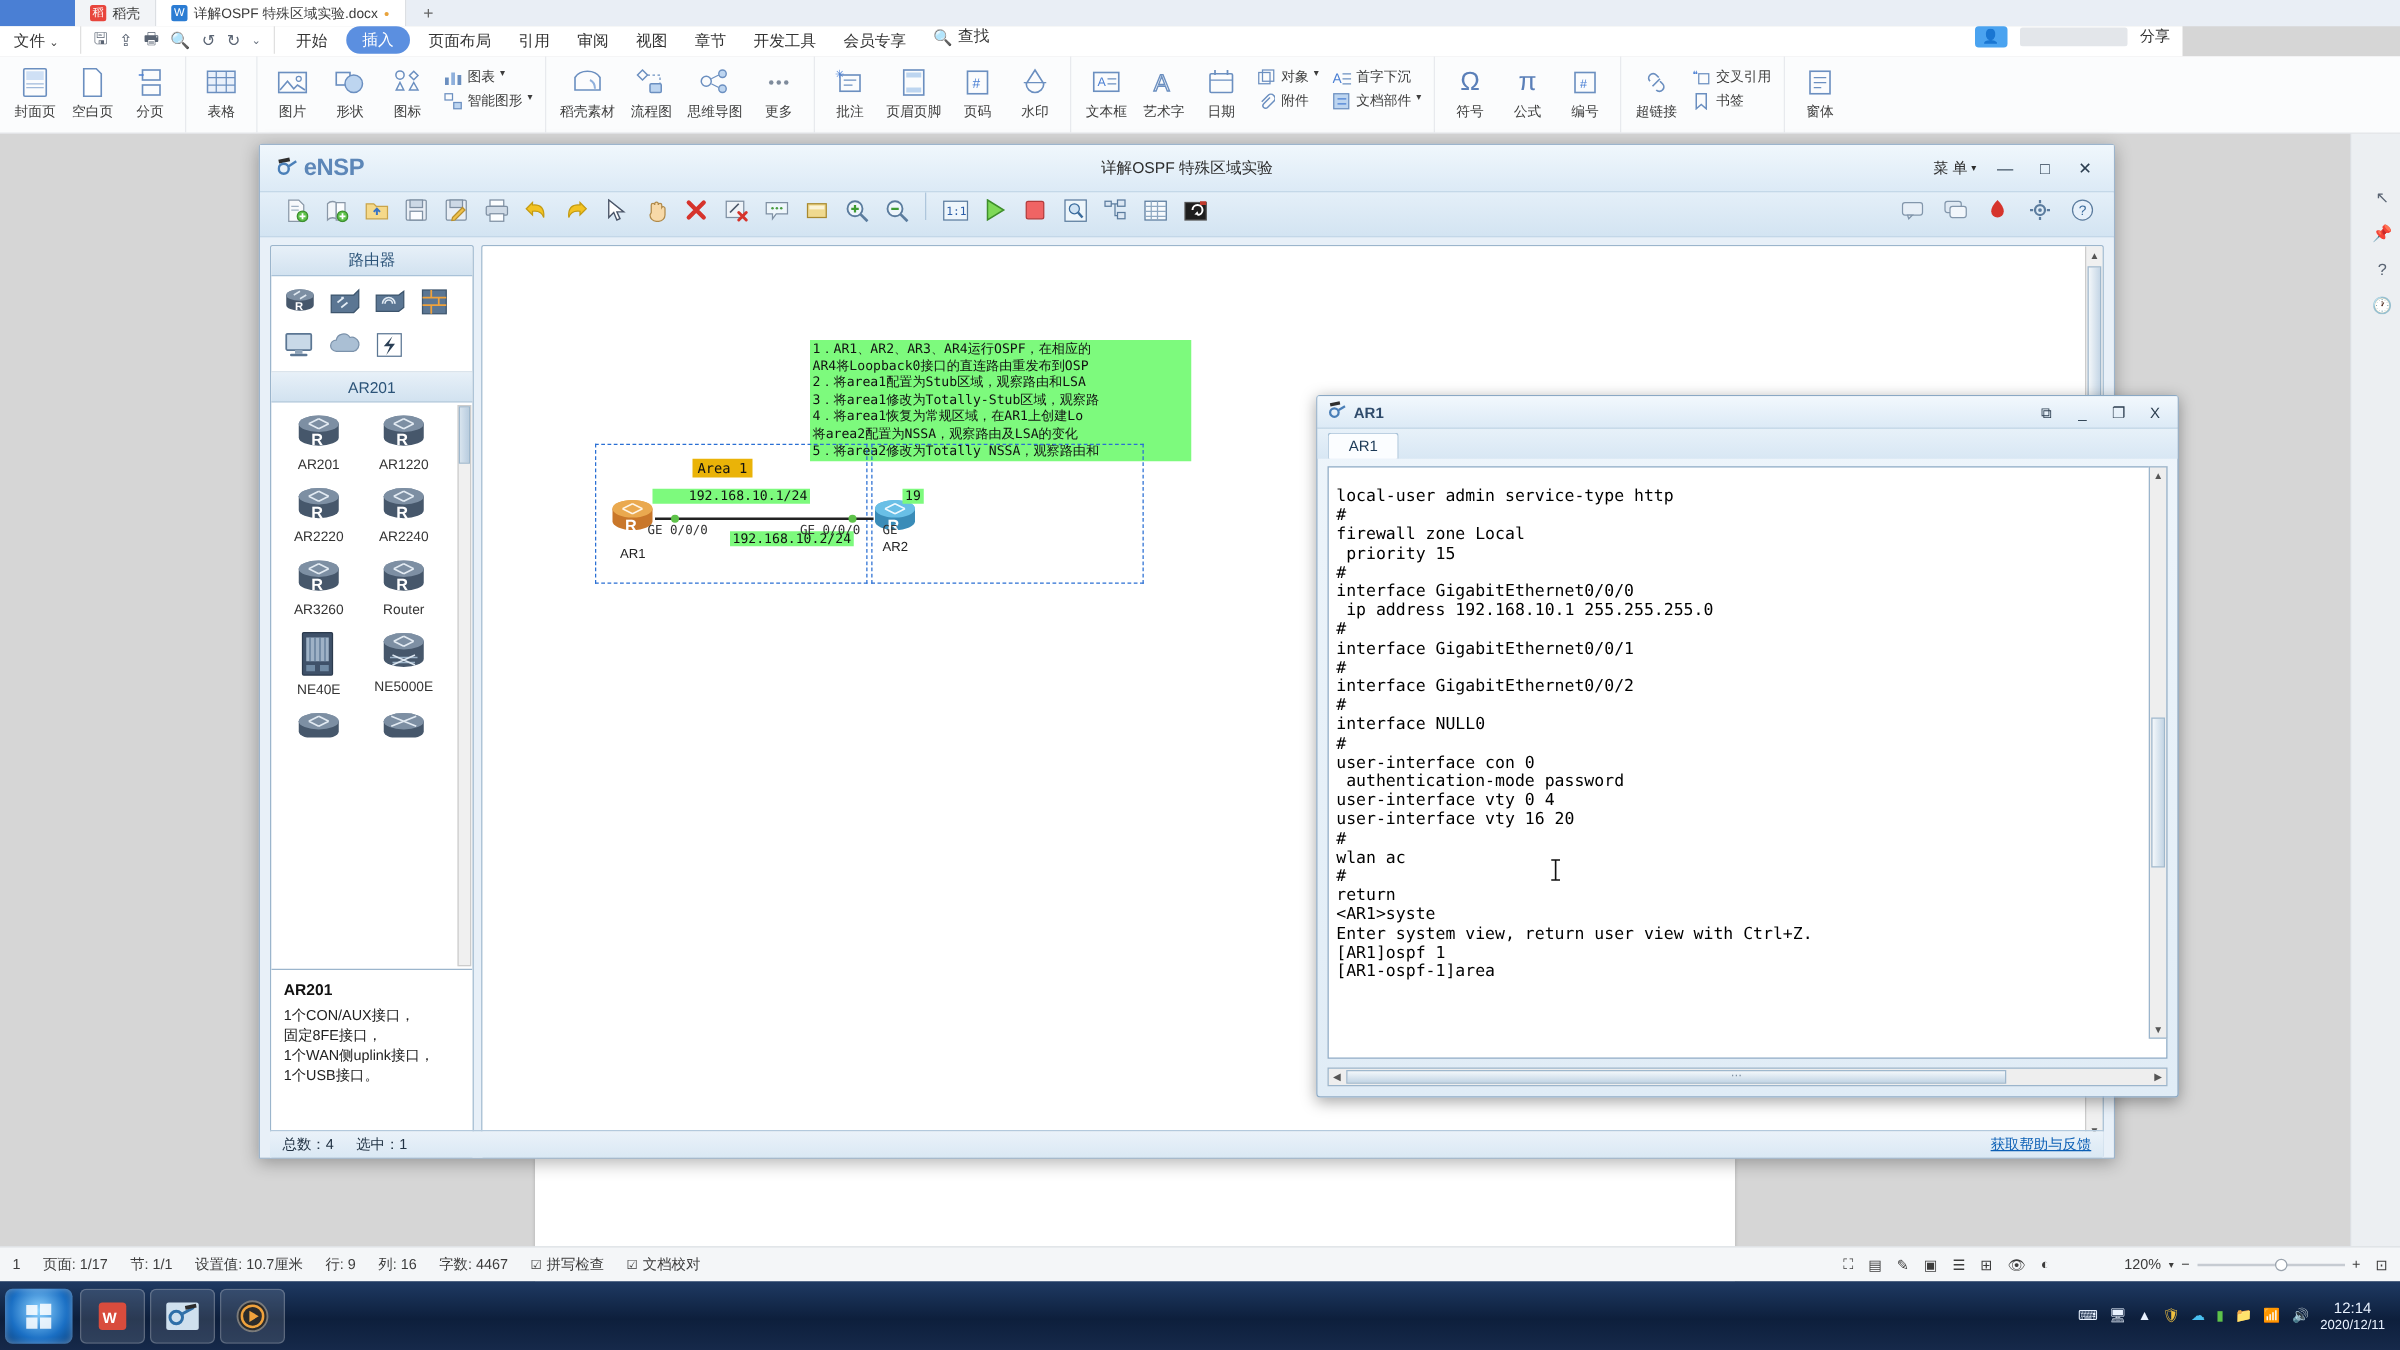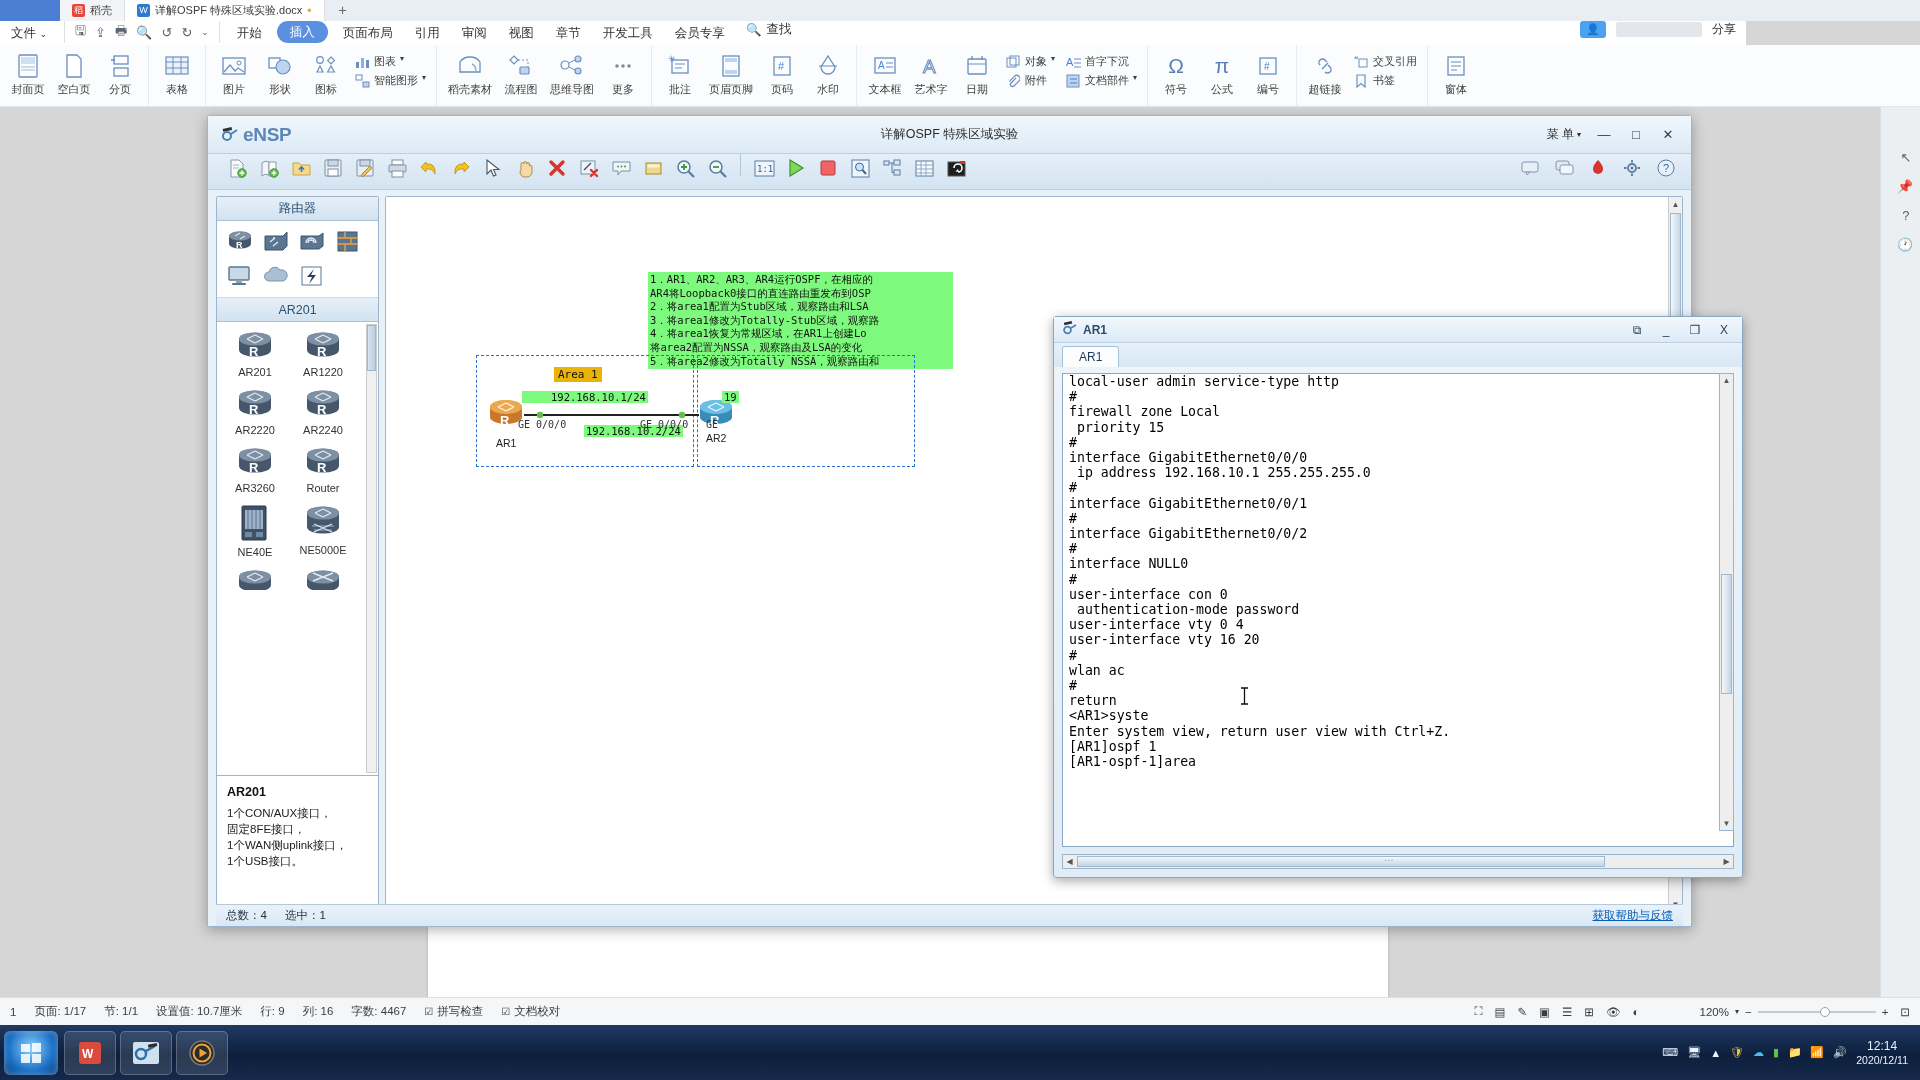--- a/index.html
+++ b/index.html
@@ -196,21 +196,21 @@
                          justify-content:center;font-size:12px;color:#2c3e50; }
   .cli-tabs { height:24px; display:flex; align-items:flex-end; padding-left:8px;
               background:linear-gradient(180deg,#e7f1f9,#d8e7f4); }
   .cli-tab { height:21px; padding:0 16px; font-size:12px; color:#1d3a57;
              background:#fbfdff; border:1px solid #a8c2d8; border-bottom:none;
              border-radius:3px 3px 0 0; display:flex; align-items:center; }
   .cli-screen { position:absolute; left:8px; right:8px; top:56px; bottom:30px;
                 background:#ffffff; border:1px solid #8aa8c4;
                 font-family:"DejaVu Sans Mono", monospace;
                 font-size:13.2px; line-height:15.2px; color:#000;
-                padding:0 6px; white-space:pre; overflow:hidden; }
+                padding:16px 6px; white-space:pre; overflow:hidden; }
   .cli-vsb { position:absolute; right:8px; top:56px; bottom:46px; width:15px;
              background:#eee; border:1px solid #9bb5cc; }
   .cli-vsb .thumb { position:absolute; left:1px; right:1px; top:200px; height:120px;
                     background:linear-gradient(90deg,#f4f8fb,#c3d5e5);
                     border:1px solid #9fb8cd; }
   .cli-hsb { position:absolute; left:8px; right:8px; bottom:8px; height:15px;
              background:#eee; border:1px solid #9bb5cc; }
   .cli-hsb .thumb { position:absolute; left:14px; top:1px; bottom:1px; width:528px;
                     background:linear-gradient(180deg,#f4f8fb,#c3d5e5);
                     border:1px solid #9fb8cd; }

